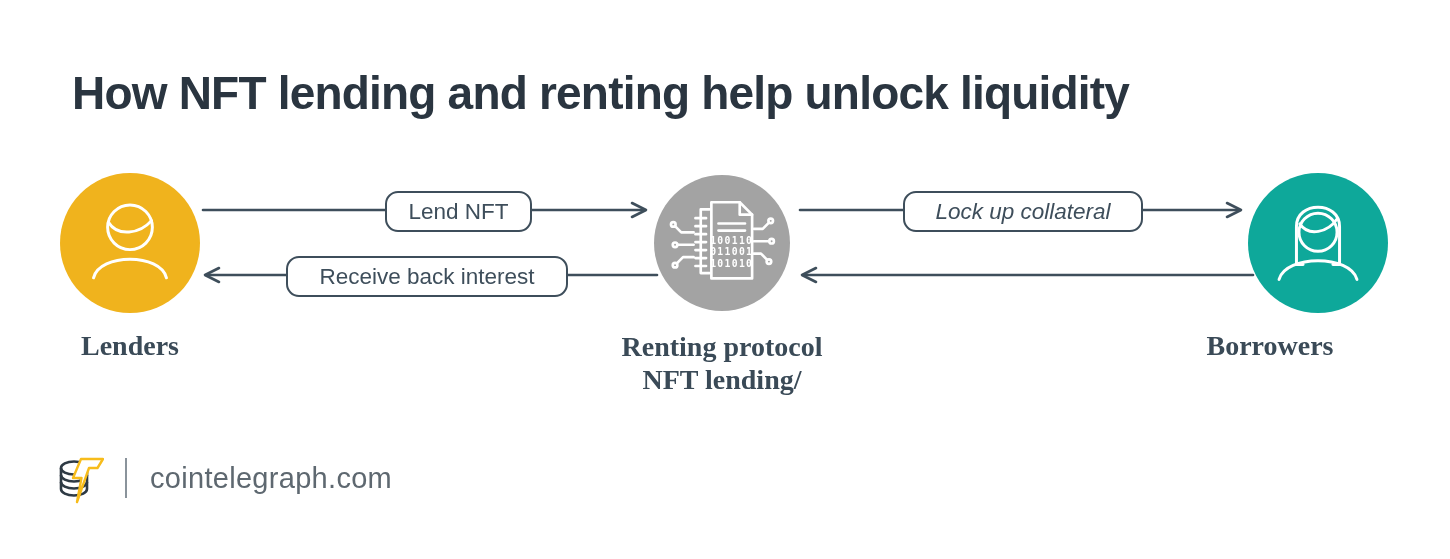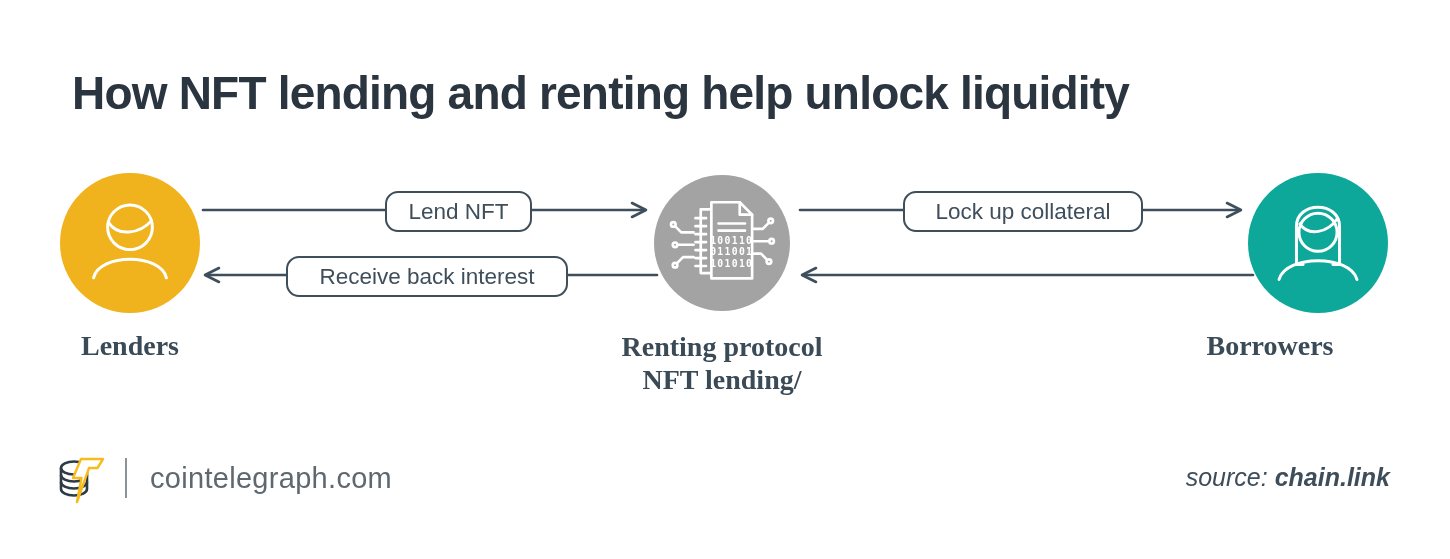--- a/index.html
+++ b/index.html
@@ -34,21 +34,21 @@
   #label-borrowers{left:1160px;top:329px;width:220px;}
   
   .flow-box{
     position:absolute;height:37px;z-index:3;background:#ffffff;
     border:2.5px solid #3E4E5B;border-radius:13px;
     display:flex;align-items:center;justify-content:center;
     font-size:22.5px;color:#3E4E5B;white-space:nowrap;
   }
   #box-lend-nft{left:354px;top:191px;width:143px;margin-left:31px;}
   #box-receive-interest{left:286px;top:256px;width:278px;}
-  #box-lock-collateral{left:903px;top:191px;width:236px;}
+  #box-lock-collateral{left:903px;top:191px;width:236px;font-style:italic;}
   #box-receive-loan{left:907px;top:256px;width:230px;}
   
   .ct-logo{position:absolute;left:56px;top:455px;z-index:2;}
   .footer-divider{position:absolute;left:125px;top:458px;width:2px;height:40px;background:#8A939B;z-index:2;}
   .brand{
     position:absolute;left:150px;top:462px;z-index:2;
     font-size:29px;color:#5E6870;letter-spacing:0.3px;
   }
   .source{
     position:absolute;right:60px;top:463px;z-index:2;
@@ -145,17 +145,14 @@
     <g fill="none" stroke="#2E3A44" stroke-width="2.6">
       <ellipse cx="18" cy="13" rx="13" ry="6.5"></ellipse>
       <path d="M5,13 V34 C5,37.6 10.8,40.5 18,40.5 C25.2,40.5 31,37.6 31,34 V13"></path>
       <path d="M5,20 C5,23.6 10.8,26.5 18,26.5 C25.2,26.5 31,23.6 31,20"></path>
       <path d="M5,27 C5,30.6 10.8,33.5 18,33.5 C25.2,33.5 31,30.6 31,27"></path>
     </g>
     <path d="M25,4 L47,4 L41.5,13 L33,13 L21,47 L25.5,23 L17,23 Z" fill="#ffffff" stroke="#F7BC1B" stroke-width="2.4" stroke-linejoin="round"></path>
   </svg>
   <div class="footer-divider"></div>
   <div class="brand">cointelegraph.com</div>
-  <div class="source">
-    <span>source:</span><span class="src-name">chain.link</span>
-  </div>
 
 </div>
 
 </body></html>

